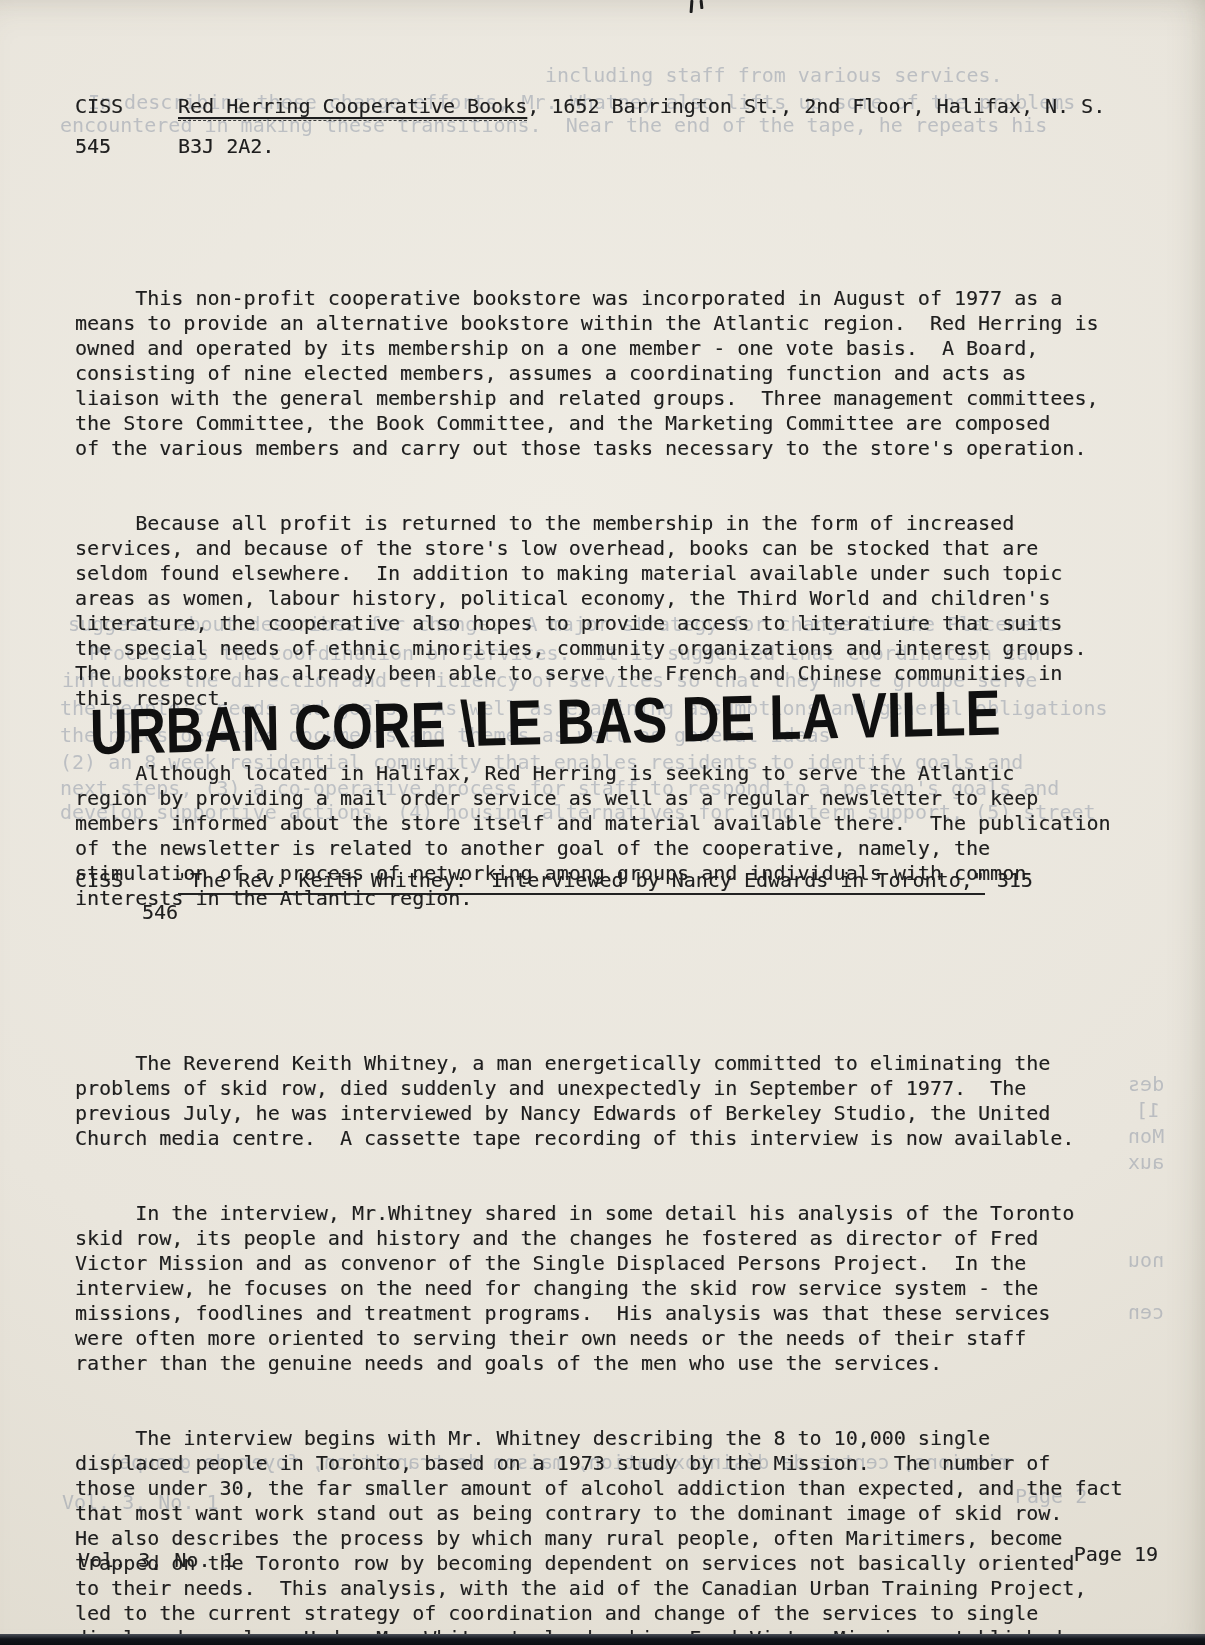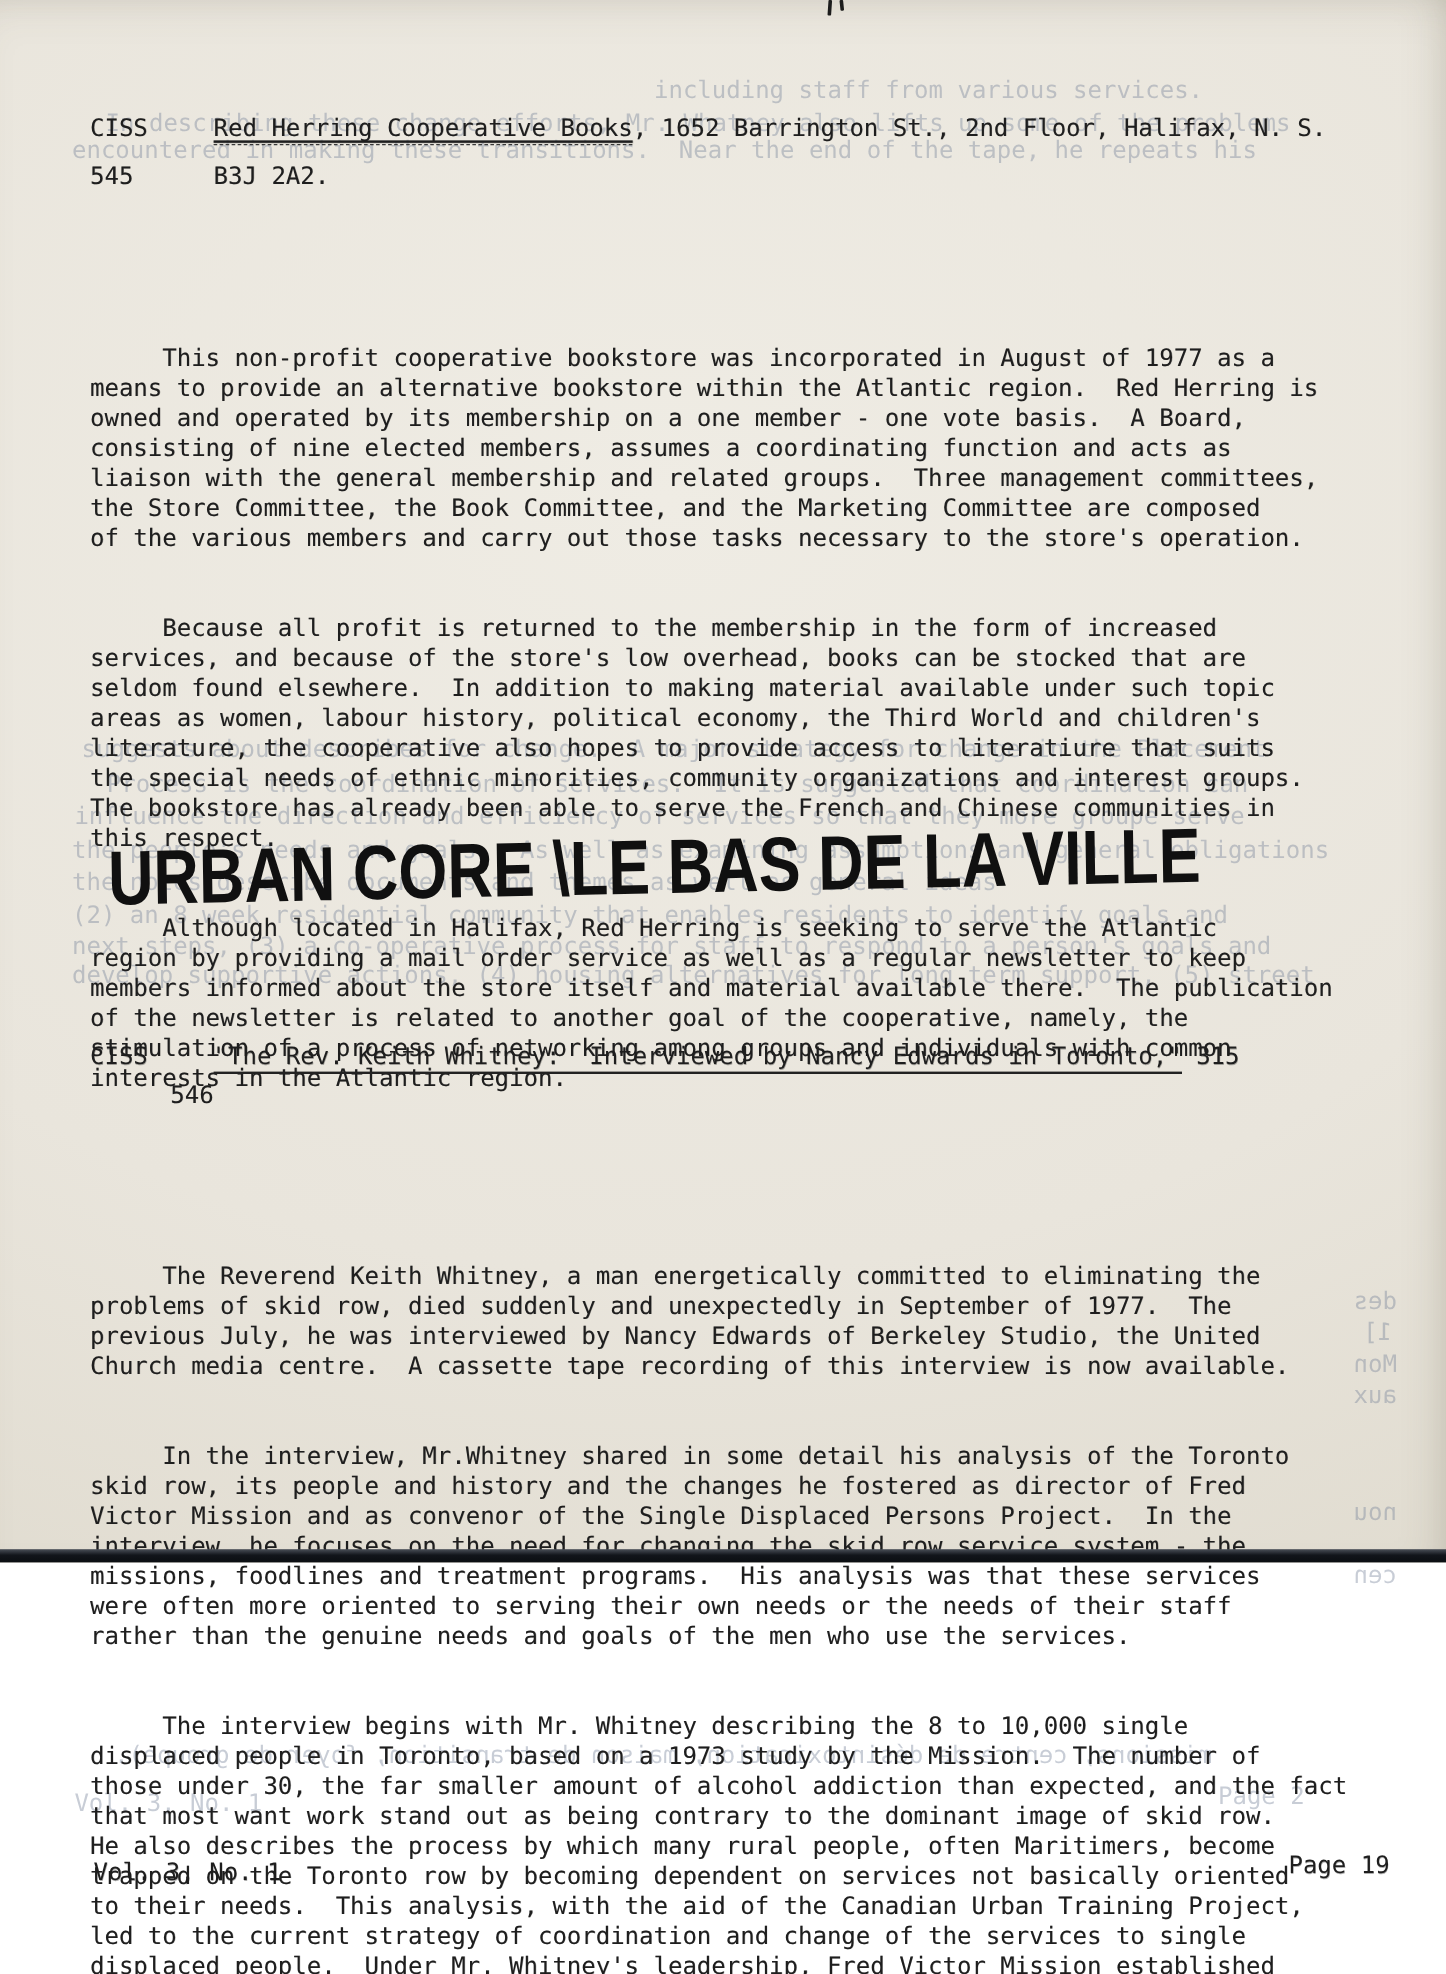--- a/index.html
+++ b/index.html
@@ -1,18 +1,18 @@
 <!DOCTYPE html>
 <html><head>
 <meta charset="utf-8">
 <style>
   html,body{margin:0;padding:0;}
   body{width:1205px;height:1645px;overflow:hidden;}
   .paper{
-    position:relative;width:1205px;height:1302px;
+    position:relative;width:1205px;height:1645px;
     background-color:#e9e5dc;
     background-image:radial-gradient(ellipse 130% 90% at 46% 32%, #efece4 0%, #e9e5dc 55%, #ddd8cb 100%);
     box-shadow:inset -22px 0 38px -24px rgba(95,88,70,.28), inset 0 26px 44px -34px rgba(95,88,70,.22);
     font-family:"DejaVu Sans Mono","Liberation Mono",monospace;
     color:#1e1e1e;
     text-decoration:underline;
   }
   .type{
     font-size:20px;line-height:25px;white-space:pre;
     text-shadow:.35px .35px 0 rgba(25,25,25,.35);

